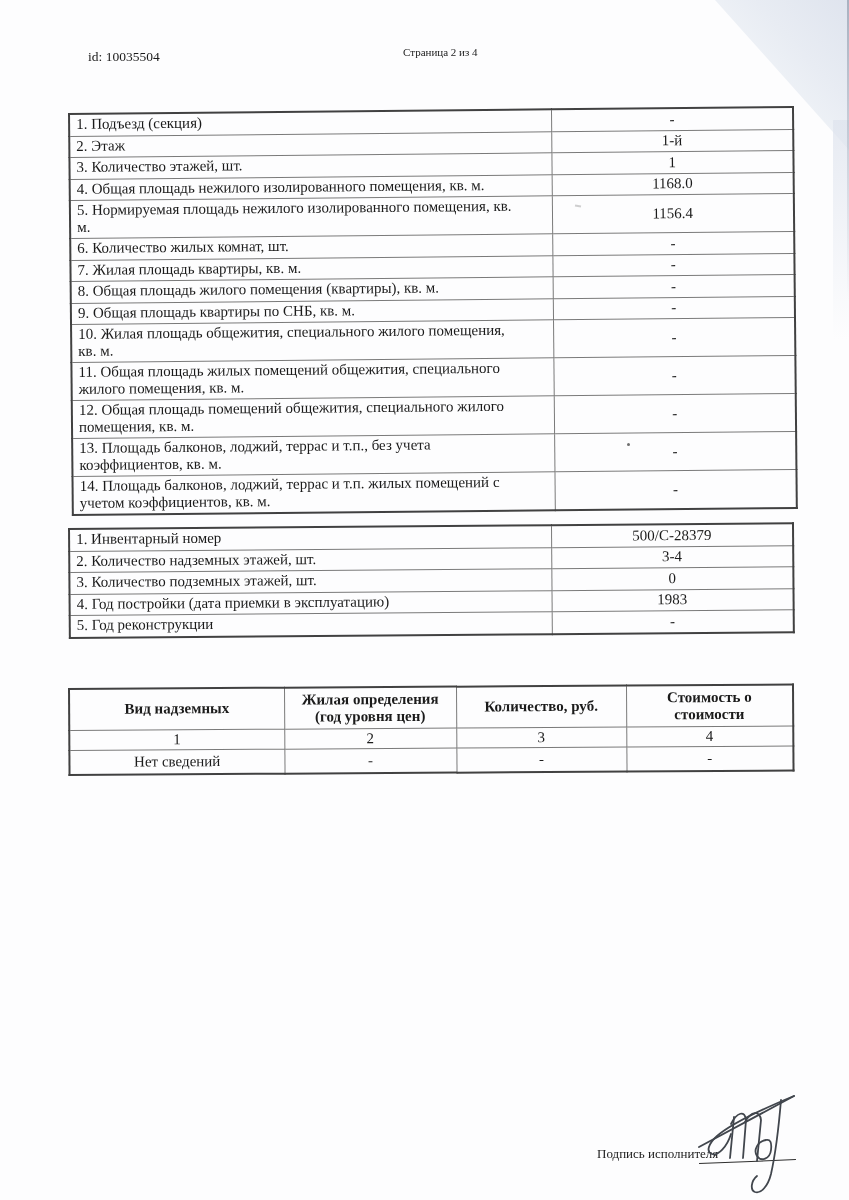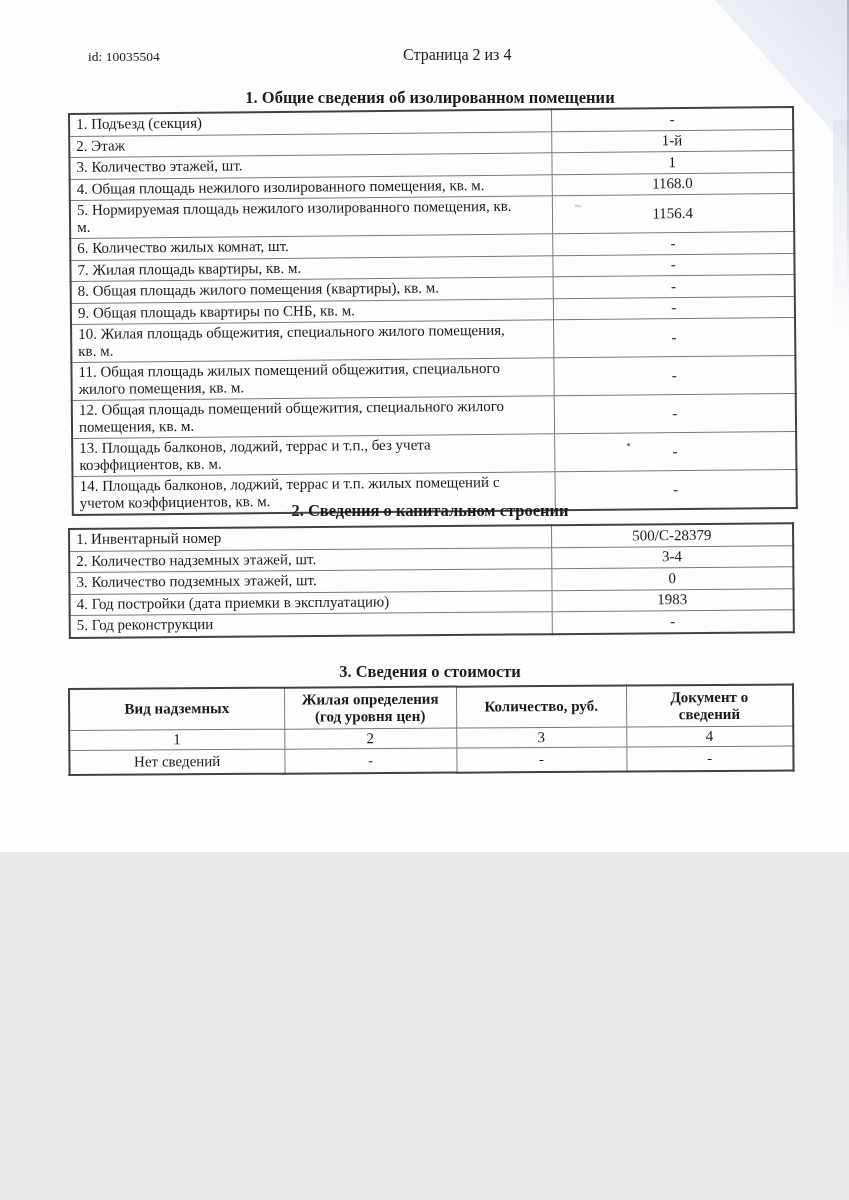--- a/index.html
+++ b/index.html
@@ -1,39 +1,39 @@
 <!DOCTYPE html>
 <html><head>
 <meta charset="utf-8">
 <style>
   html,body{margin:0;padding:0;background:#e9e9e9;}
   .page{
     position:relative;
-    width:849px;height:852px;
+    width:849px;height:1200px;
     background:#fdfdfe;
     overflow:hidden;
     font-family:"Liberation Serif","DejaVu Serif",serif;
     color:#1b1b1b;
   }
   
   .corner-fold{
     position:absolute;top:0;right:0;width:134px;height:150px;
     clip-path:polygon(0 0,100% 0,100% 100%);
     background:linear-gradient(to bottom left,#dfe4ee 0%,#e8ecf3 35%,#f3f6f9 70%,#fcfdfe 100%);
   }
   .edge-fade{
     position:absolute;top:120px;right:0;width:16px;height:220px;
     background:linear-gradient(to bottom,rgba(223,228,238,.75),rgba(255,255,255,0));
   }
   .edge-line{
     position:absolute;top:0;right:0;width:2px;height:300px;
     background:linear-gradient(to bottom,rgba(140,150,168,.65),rgba(140,150,168,0));
   }
   .doc-id{position:absolute;left:88px;top:49px;font-size:13.5px;}
-  .page-indicator{position:absolute;left:403px;top:46px;font-size:16px;}
+  .page-indicator{position:absolute;left:403px;top:46px;font-size:11px;}
   .sec-title{
     position:absolute;left:68px;width:724px;
     text-align:center;font-weight:bold;font-size:16.5px;
   }
   #title1{top:88px;}
   #title2{top:501px;}
   #title3{top:662px;}
 
   .tbl-wrap{position:absolute;left:68px;}
   #tbl1{top:113px;transform:rotate(-0.55deg);transform-origin:0 0;}
@@ -83,21 +83,20 @@
 
 <div class="page">
 
   <div class="corner-fold"></div>
   <div class="edge-fade"></div>
   <div class="edge-line"></div>
 
   <div class="doc-id">id: 10035504</div>
   <div class="page-indicator">Страница 2 из 4</div>
 
-  <div class="sec-title" id="title1">1. Общие сведения об изолированном помещении</div>
   <div class="tbl-wrap" id="tbl1">
     <table>
       <colgroup>
           <col style="width:482px">
           <col style="width:242px">
         </colgroup>
       <tbody id="tbody1">
           <tr>
             <td class="c-label">1. Подъезд (секция)</td>
             <td class="c-val">-</td>
@@ -151,21 +150,20 @@
             <td class="c-val">-</td>
           </tr>
           <tr>
             <td class="c-label">14. Площадь балконов, лоджий, террас и т.п. жилых помещений с учетом коэффициентов, кв. м.</td>
             <td class="c-val">-</td>
           </tr>
         </tbody>
     </table>
   </div>
 
-  <div class="sec-title" id="title2">2. Сведения о капитальном строении</div>
   <div class="tbl-wrap" id="tbl2">
     <table>
       <colgroup>
           <col style="width:482px">
           <col style="width:242px">
         </colgroup>
       <tbody id="tbody2">
           <tr>
             <td class="c-label">1. Инвентарный номер</td>
             <td class="c-val">500/С-28379</td>
@@ -183,35 +181,34 @@
             <td class="c-val">1983</td>
           </tr>
           <tr>
             <td class="c-label">5. Год реконструкции</td>
             <td class="c-val">-</td>
           </tr>
         </tbody>
     </table>
   </div>
 
-  <div class="sec-title" id="title3">3. Сведения о стоимости</div>
   <div class="tbl-wrap" id="tbl3">
     <table class="t-cost">
       <colgroup>
           <col style="width:215px">
           <col style="width:172px">
           <col style="width:170px">
           <col style="width:167px">
         </colgroup>
       <tbody>
         <tr>
           <th><span>Вид надземных</span></th>
           <th><span class="hdr-narrow">Жилая определения (год уровня цен)</span></th>
           <th><span>Количество, руб.</span></th>
-          <th><span class="hdr-narrower">Документ о сведений</span></th>
+          <th><span class="hdr-narrower">Стоимость о стоимости</span></th>
         </tr>
         <tr class="num-row">
           <td>1</td>
           <td>2</td>
           <td>3</td>
           <td>4</td>
         </tr>
         <tr class="data-row">
           <td>Нет сведений</td>
           <td>-</td>

